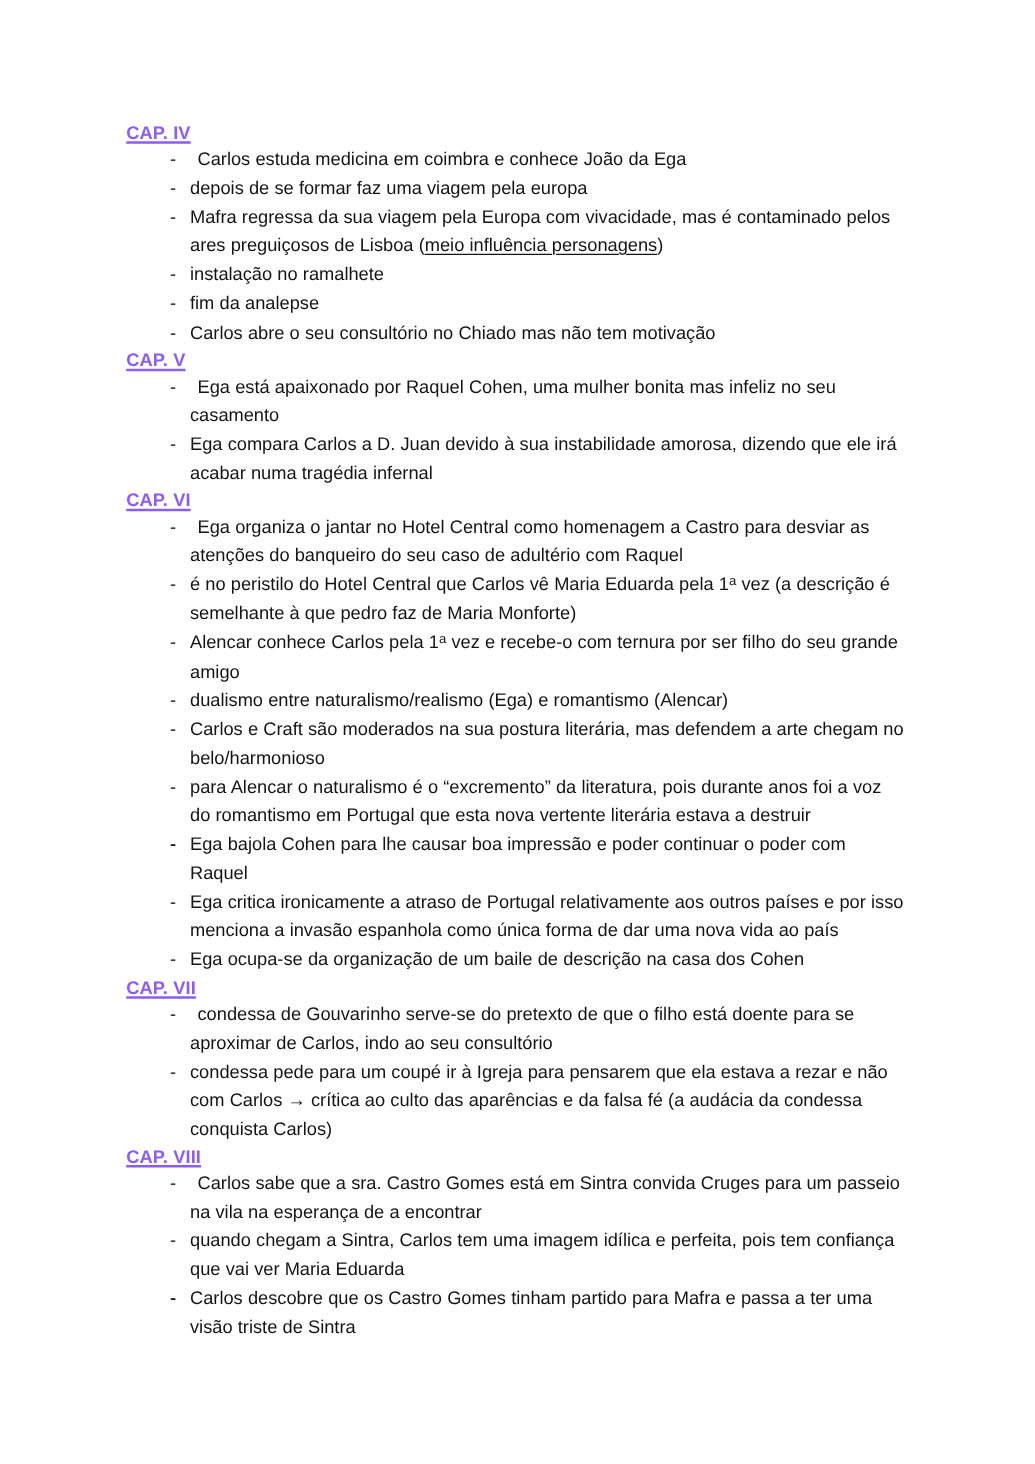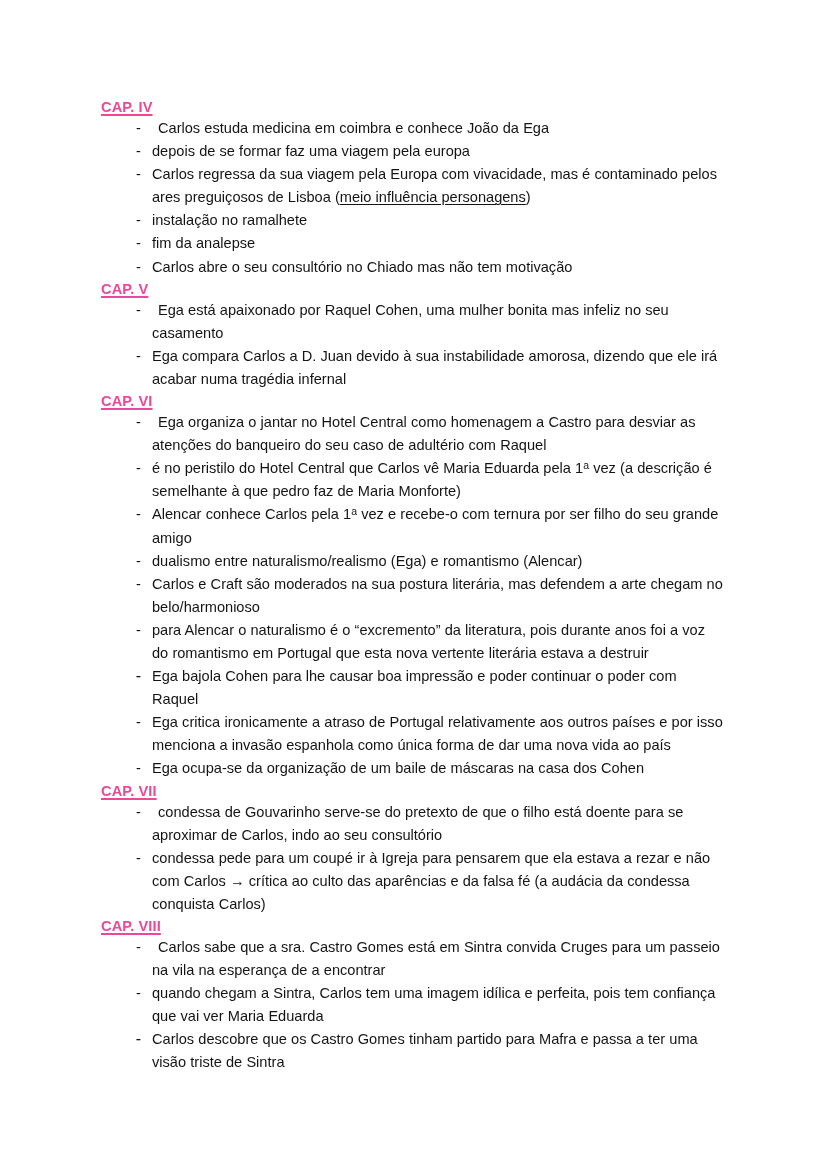--- a/index.html
+++ b/index.html
@@ -31,21 +31,21 @@
   }
 
   
   .chapter { margin: 0; }
 
   .chapter-heading {
     font-size: 14.6px;
     font-weight: bold;
     line-height: 20px;
     letter-spacing: 0.1px;
-    color: #ec4899;
+    color: #8b5cf6;
     text-decoration: underline;
     text-underline-offset: 2px;
     text-decoration-thickness: 1.6px;
     margin: 0;
     padding: 0;
     white-space: nowrap;
   }
 
   .items {
     list-style: none;
@@ -89,21 +89,21 @@
 </head>
 <body>
 
 <div id="page">
   <div class="doc-body">
       <section class="chapter">
         <div class="chapter-heading">CAP. IV</div>
         <ul class="items">
           <li class="item lead"><span class="dash">-</span><span class="text"><span>Carlos estuda medicina em coimbra e conhece João da Ega</span></span></li>
           <li class="item"><span class="dash">-</span><span class="text"><span>depois de se formar faz uma viagem pela europa</span></span></li>
-          <li class="item"><span class="dash">-</span><span class="text"><span>Carlos regressa da sua viagem pela Europa com vivacidade, mas é contaminado pelos ares preguiçosos de Lisboa (</span><span class="u">meio influência personagens</span><span>)</span></span></li>
+          <li class="item"><span class="dash">-</span><span class="text"><span>Mafra regressa da sua viagem pela Europa com vivacidade, mas é contaminado pelos ares preguiçosos de Lisboa (</span><span class="u">meio influência personagens</span><span>)</span></span></li>
           <li class="item"><span class="dash">-</span><span class="text"><span>instalação no ramalhete</span></span></li>
           <li class="item"><span class="dash">-</span><span class="text"><span>fim da analepse</span></span></li>
           <li class="item"><span class="dash">-</span><span class="text"><span>Carlos abre o seu consultório no Chiado mas não tem motivação</span></span></li>
         </ul>
       </section>
       <section class="chapter">
         <div class="chapter-heading">CAP. V</div>
         <ul class="items">
           <li class="item lead"><span class="dash">-</span><span class="text"><span>Ega está apaixonado por Raquel Cohen, uma mulher bonita mas infeliz no seu casamento</span></span></li>
           <li class="item"><span class="dash">-</span><span class="text"><span>Ega compara Carlos a D. Juan devido à sua instabilidade amorosa, dizendo que ele irá acabar numa tragédia infernal</span></span></li>
@@ -114,21 +114,21 @@
         <ul class="items">
           <li class="item lead"><span class="dash">-</span><span class="text"><span>Ega organiza o jantar no Hotel Central como homenagem a Castro para desviar as atenções do banqueiro do seu caso de adultério com Raquel</span></span></li>
           <li class="item"><span class="dash">-</span><span class="text"><span>é no peristilo do Hotel Central que Carlos vê Maria Eduarda pela 1<sup class="ord">a</sup> vez (a descrição é semelhante à que pedro faz de Maria Monforte)</span></span></li>
           <li class="item"><span class="dash">-</span><span class="text"><span>Alencar conhece Carlos pela 1<sup class="ord">a</sup> vez e recebe-o com ternura por ser filho do seu grande amigo</span></span></li>
           <li class="item"><span class="dash">-</span><span class="text"><span>dualismo entre naturalismo/realismo (Ega) e romantismo (Alencar)</span></span></li>
           <li class="item"><span class="dash">-</span><span class="text"><span>Carlos e Craft são moderados na sua postura literária, mas defendem a arte chegam no belo/harmonioso</span></span></li>
           <li class="item"><span class="dash">-</span><span class="text"><span>para Alencar o naturalismo é o “excremento” da literatura, pois durante anos foi a voz do romantismo em Portugal que esta nova vertente literária estava a destruir</span></span></li>
           <li class="item"><span class="dash">-</span></li>
           <li class="item"><span class="dash">-</span><span class="text"><span>Ega bajola Cohen para lhe causar boa impressão e poder continuar o poder com Raquel</span></span></li>
           <li class="item"><span class="dash">-</span><span class="text"><span>Ega critica ironicamente a atraso de Portugal relativamente aos outros países e por isso menciona a invasão espanhola como única forma de dar uma nova vida ao país</span></span></li>
-          <li class="item"><span class="dash">-</span><span class="text"><span>Ega ocupa-se da organização de um baile de máscaras na casa dos Cohen</span></span></li>
+          <li class="item"><span class="dash">-</span><span class="text"><span>Ega ocupa-se da organização de um baile de descrição na casa dos Cohen</span></span></li>
         </ul>
       </section>
       <section class="chapter">
         <div class="chapter-heading">CAP. VII</div>
         <ul class="items">
           <li class="item lead"><span class="dash">-</span><span class="text"><span>condessa de Gouvarinho serve-se do pretexto de que o filho está doente para se aproximar de Carlos, indo ao seu consultório</span></span></li>
           <li class="item"><span class="dash">-</span><span class="text"><span>condessa pede para um coupé ir à Igreja para pensarem que ela estava a rezar e não com Carlos → crítica ao culto das aparências e da falsa fé (a audácia da condessa conquista Carlos)</span></span></li>
         </ul>
       </section>
       <section class="chapter">

